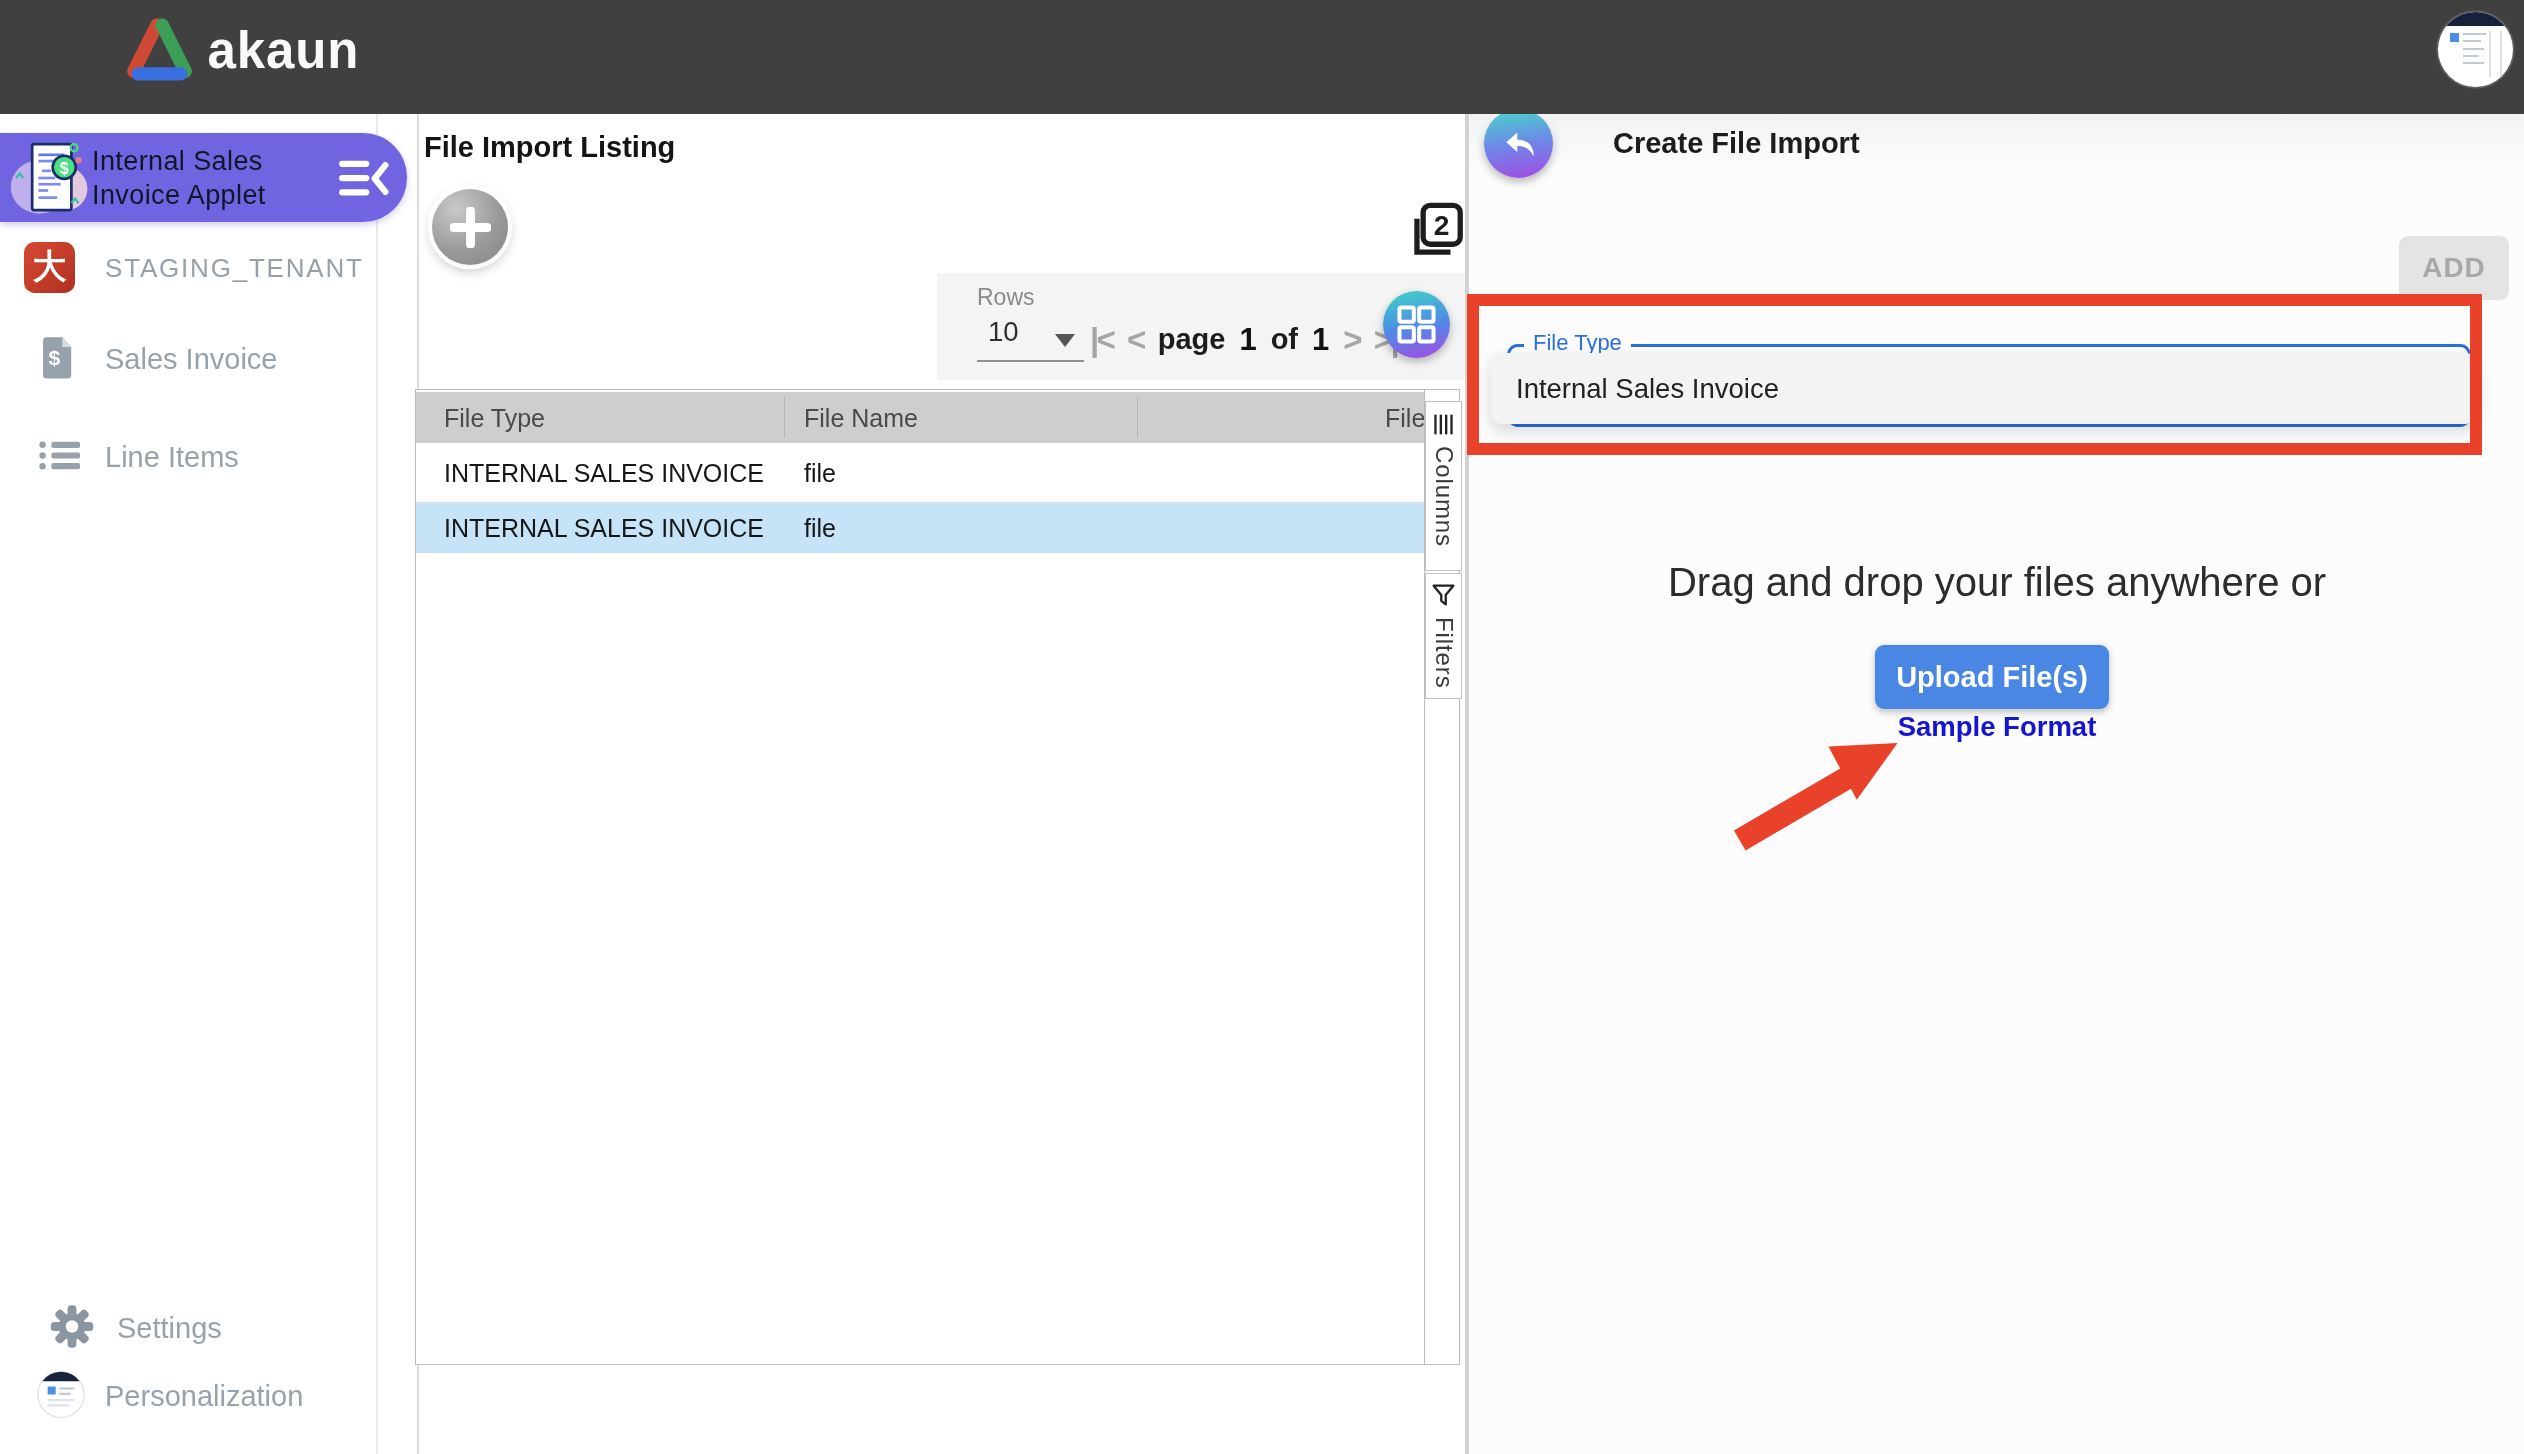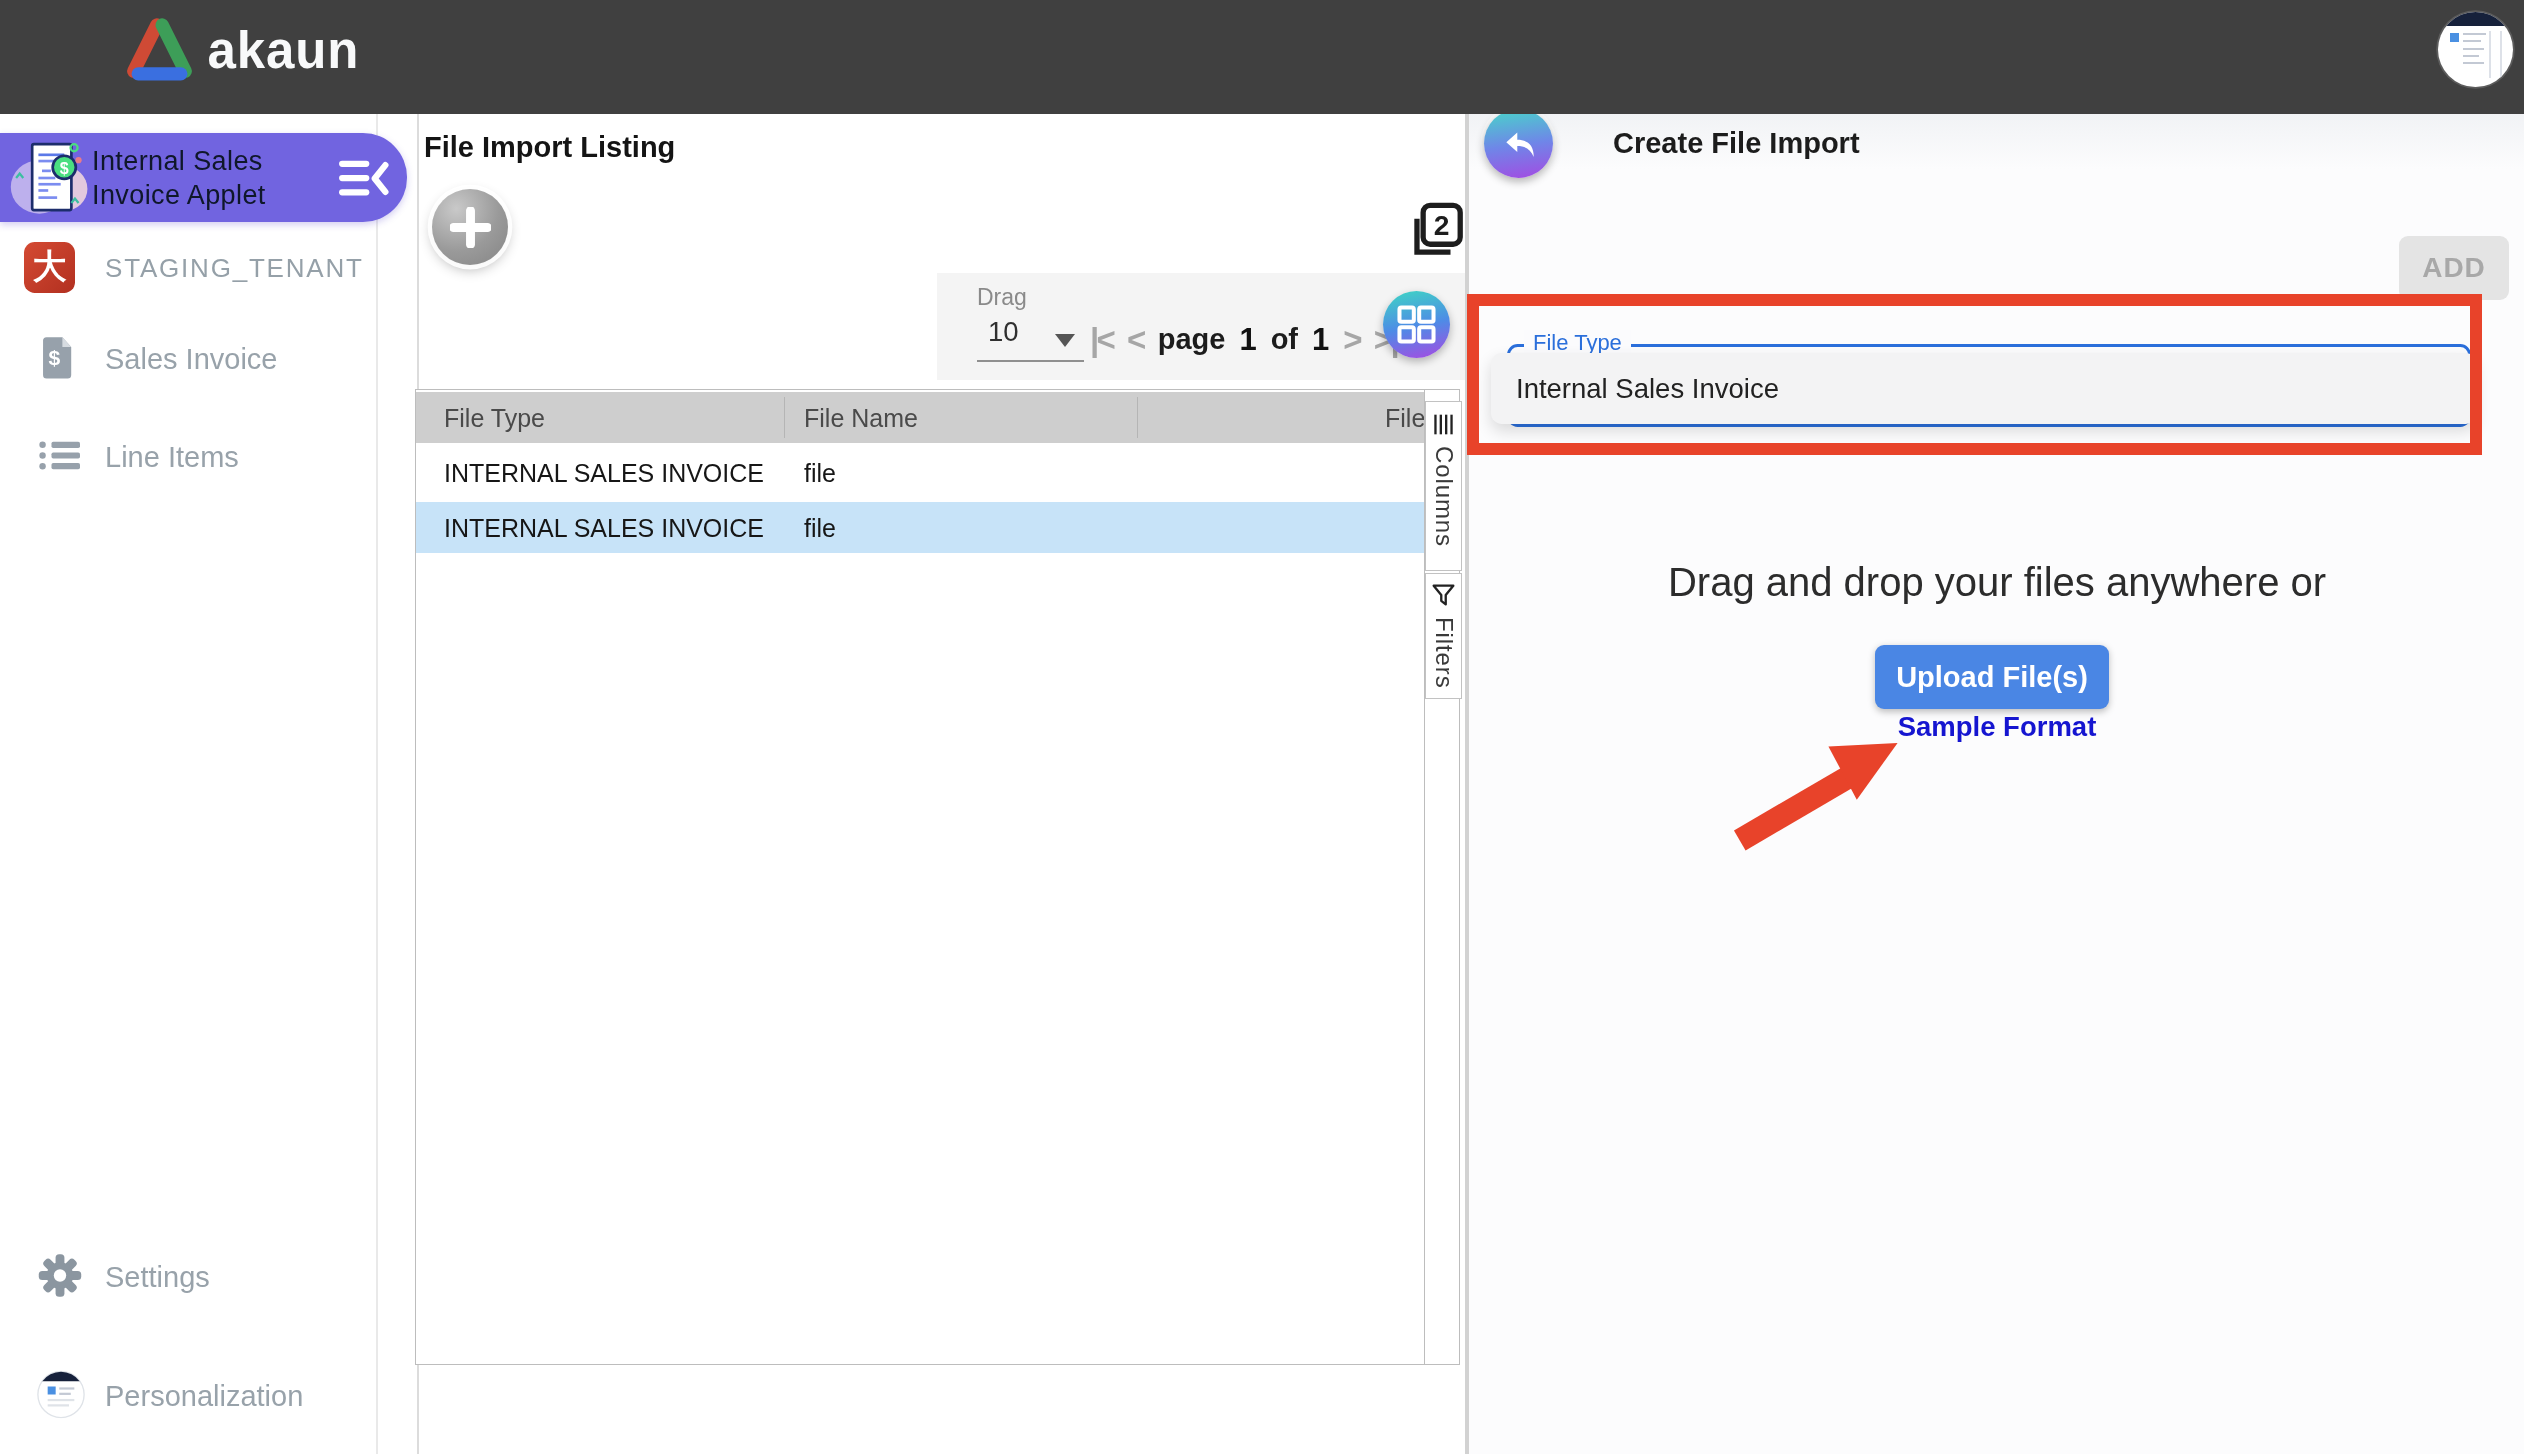--- a/index.html
+++ b/index.html
@@ -190,21 +190,21 @@
         <circle cx="4" cy="19" r="3.6" fill="#97a1ab"></circle>
           <rect x="14" y="15.5" width="32" height="7" rx="2" fill="#97a1ab"></rect>
         <circle cx="4" cy="31" r="3.6" fill="#97a1ab"></circle>
           <rect x="14" y="27.5" width="32" height="7" rx="2" fill="#97a1ab"></rect>
       </svg>
     </span>
     <span class="nav-label">Line Items</span>
   </div>
 
 
-  <div class="nav-item" style="top:1246px;">
+  <div class="nav-item" style="top:1297px;margin-left:12px;">
     <span class="nav-icon" style="left:37px;">
       <svg width="46" height="46" viewBox="0 0 52 52">
         <g fill="#8b96a0">
           <rect x="21" y="2" width="10" height="48" rx="4"></rect>
           <rect x="21" y="2" width="10" height="48" rx="4" transform="rotate(45 26 26)"></rect>
           <rect x="21" y="2" width="10" height="48" rx="4" transform="rotate(90 26 26)"></rect>
           <rect x="21" y="2" width="10" height="48" rx="4" transform="rotate(135 26 26)"></rect>
           <circle cx="26" cy="26" r="15"></circle>
         </g>
         <circle cx="26" cy="26" r="7" fill="#fff"></circle>
@@ -243,21 +243,21 @@
 
   <span class="card2-icon">
     <svg width="55" height="60" viewBox="0 0 62 68">
       <path d="M10 20 v38 h38" fill="none" stroke="#1d1d1d" stroke-width="6"></path>
       <rect x="17" y="5" width="42" height="44" rx="8" fill="#fff" stroke="#1d1d1d" stroke-width="6"></rect>
       <text x="38" y="39" text-anchor="middle" font-size="32" font-weight="bold" fill="#1d1d1d">2</text>
     </svg>
   </span>
 
   <div class="toolbar-strip"></div>
-  <div class="rows-label">Drag</div>
+  <div class="rows-label">Rows</div>
   <div class="rows-select">10</div>
   <div class="rows-underline"></div>
   <div class="rows-caret"></div>
 
   <div class="pagination">
     <span class="pg-nav">|&lt;</span>
     <span class="pg-nav">&lt;</span>
     <span class="pg-word">page</span>
     <span class="pg-num">1</span>
     <span class="pg-word">of</span>

